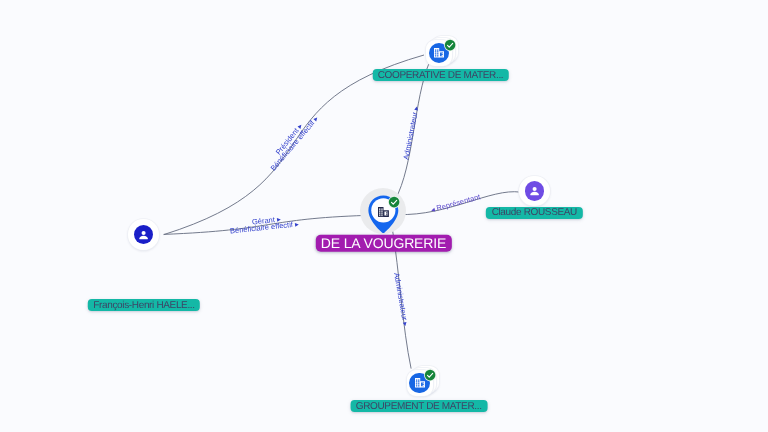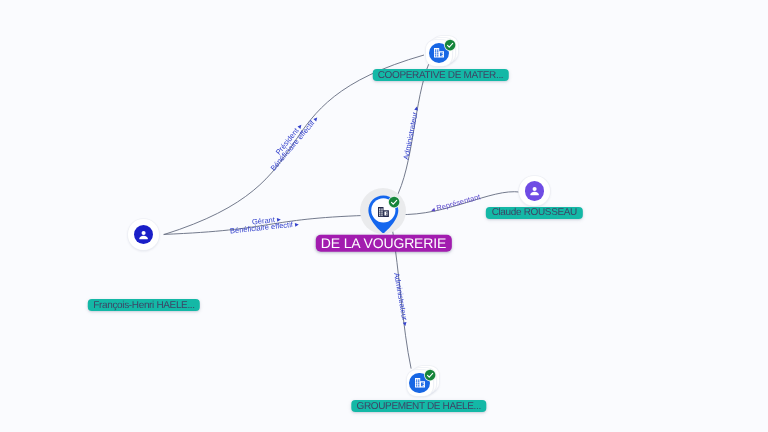--- a/index.html
+++ b/index.html
@@ -181,15 +181,15 @@
           </div>
         </div>
         <div class="badge-wrap bw-stack">
           <svg class="badge" width="12.2" height="12.2" viewBox="0 0 24 24">
             <circle cx="12" cy="12" r="12" fill="#e6f4ea"></circle>
             <circle cx="12" cy="12" r="10.4" fill="#15853a"></circle>
             <path d="M6.9 12.5l3.4 3.4 6.8-7.2" fill="none" stroke="#fff" stroke-width="2.2" stroke-linecap="round" stroke-linejoin="round"></path>
           </svg>
         </div>
       </div>
-      <div class="pill pill-white" style="left: 418.7px; top: 406.1px; transform: translate(-50%, -50%);">GROUPEMENT DE HAELE...</div>
+      <div class="pill pill-white" style="left: 418.7px; top: 406.1px; transform: translate(-50%, -50%);">GROUPEMENT DE MATER...</div>
     </div>
 </div>
 
 </body></html>

